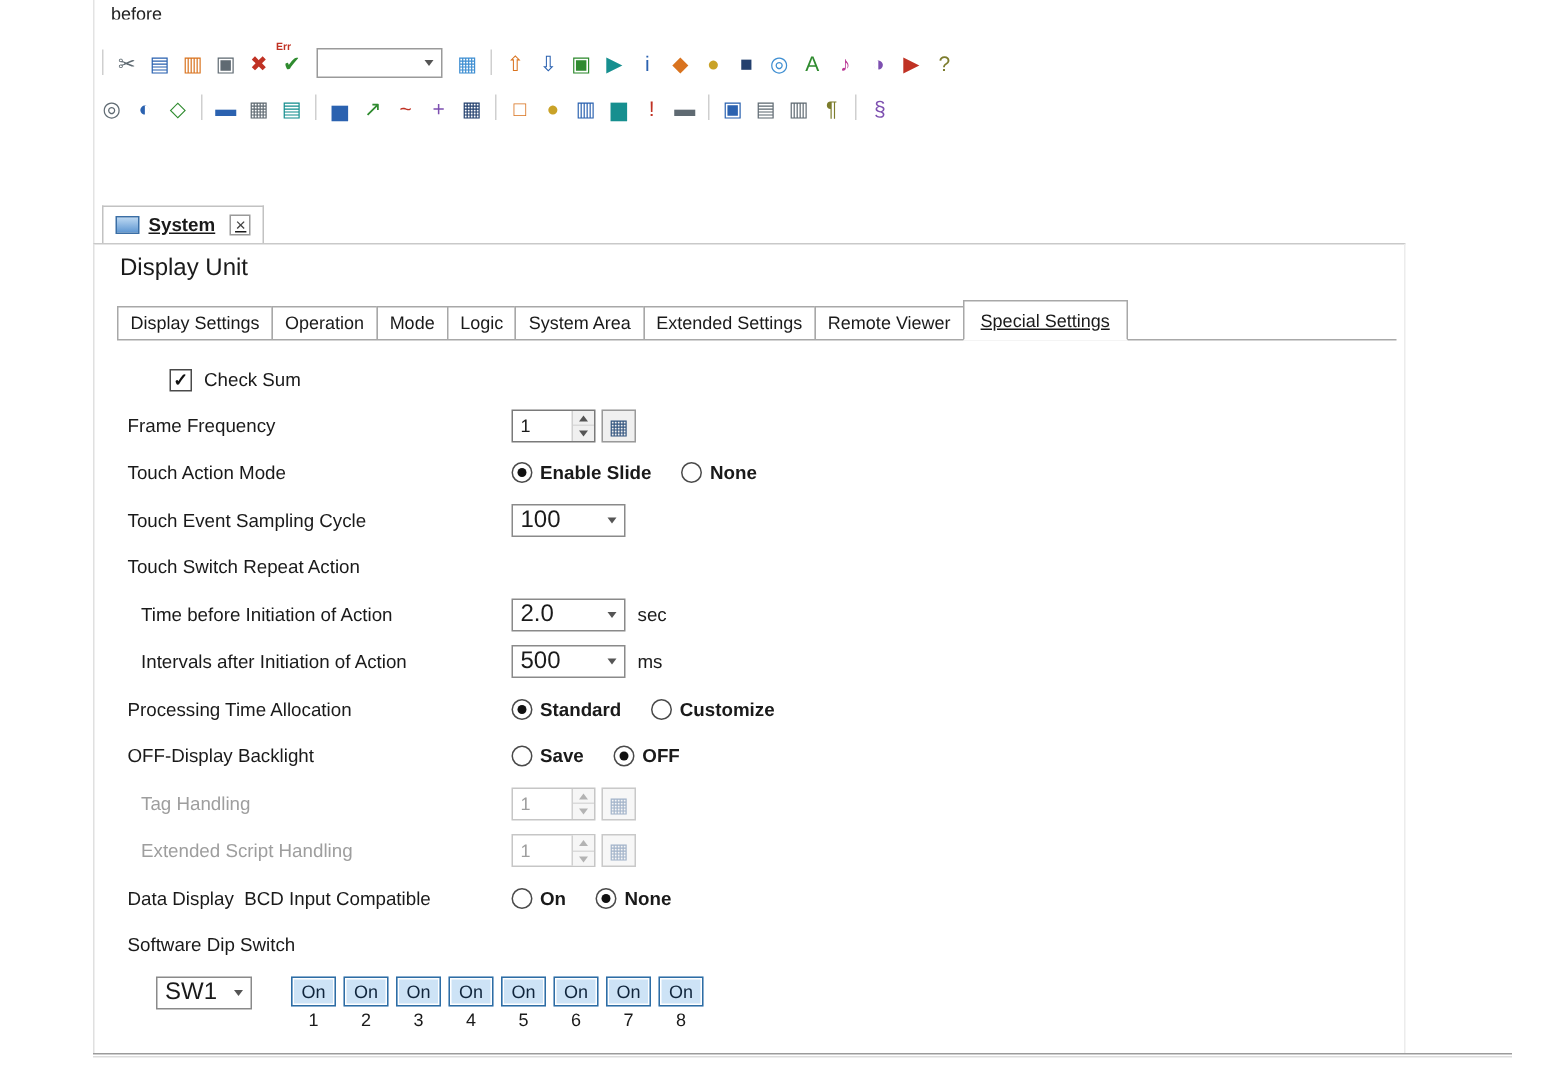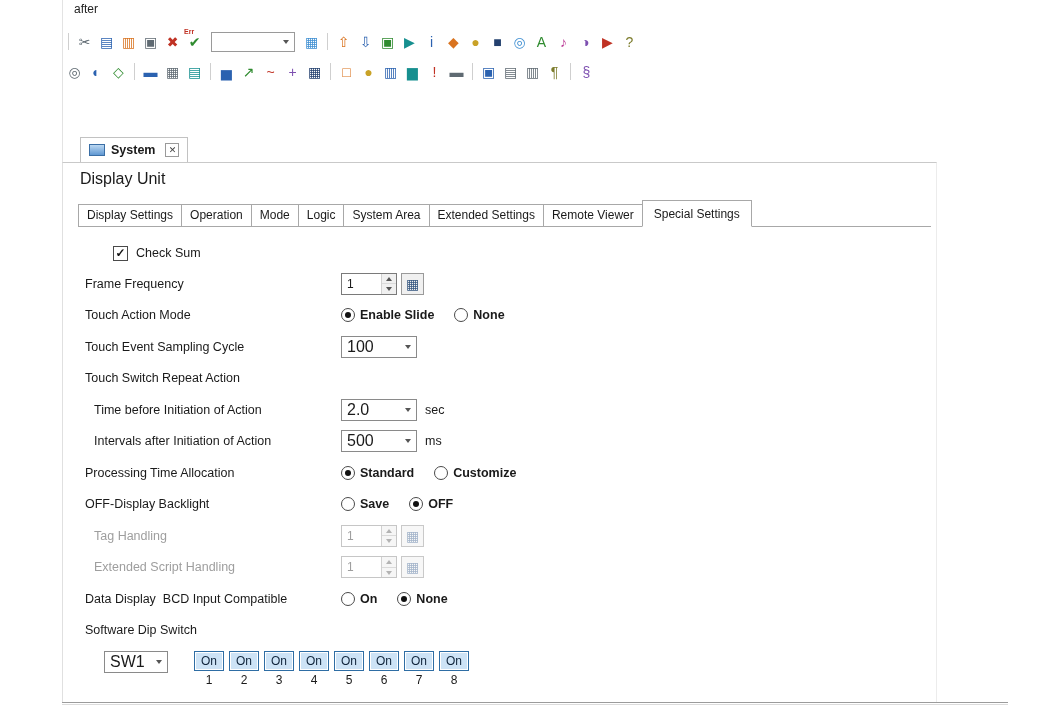--- a/index.html
+++ b/index.html
@@ -25,35 +25,35 @@
   .i-purple{color:#7d4fb0}.i-magenta{color:#bb3a96}.i-navy{color:#23406e}.i-olive{color:#7c7c2c}
   .erricon { position:relative; }
   .errtxt { position:absolute; top:-3px; left:0; font-size:7px; font-weight:bold; color:#c03224; }
   .tbcombo { width:84px; height:20px; border:1px solid #9a9a9a; background:#fff; display:inline-flex; align-items:center; margin:0 5px; }
   .tbcombo .cval { flex:1; font-size:11px; padding-left:4px; }
   .carrow { width:17px; height:100%; display:inline-flex; align-items:center; justify-content:center; }
   .tri-dn { width:0; height:0; border-left:3.5px solid transparent; border-right:3.5px solid transparent; border-top:4px solid #555; display:inline-block; }
   .tri-up { width:0; height:0; border-left:3.5px solid transparent; border-right:3.5px solid transparent; border-bottom:4px solid #555; display:inline-block; }
 
   
-  .doc-tab { position:absolute; left:80px; top:137px; height:25px; display:flex; align-items:center; gap:6px; padding:0 8px; border:1px solid #c2c2c2; border-bottom:none; background:#fff; }
+  .doc-tab { position:absolute; left:68px; top:137px; height:25px; display:flex; align-items:center; gap:6px; padding:0 8px; border:1px solid #c2c2c2; border-bottom:none; background:#fff;text-decoration:underline; }
   .systab-icon { width:16px; height:12px; border:1px solid #3a6ea5; background:linear-gradient(#bcd8f2,#5f97d2); }
   .doc-tab-label { font-size:12.5px; font-weight:bold; }
   .tabclose { width:14px; height:14px; border:1px solid #9a9a9a; font-size:9px; display:flex; align-items:center; justify-content:center; color:#444; margin-left:4px; }
 
   
   .panel { position:absolute; left:62px; top:162px; width:875px; height:540px; background:#fff;
            border-top:1px solid #c9c9c9; border-left:1px solid #e0e0e0; border-right:1px solid #ececec; }
   .hline1 { position:absolute; left:62px; top:702px; width:946px; height:1px; background:#9b9b9b; }
   .hline2 { position:absolute; left:62px; top:704px; width:946px; height:1px; background:#dcdcdc; }
   .panel-title { margin:7px 0 0 17px; font-size:16px; }
 
   .tabstrip { display:flex; align-items:flex-end; margin:12px 0 0 15px; width:853px; border-bottom:1px solid #a8a8a8; }
   .tab { height:22px; line-height:21px; padding:0 8px; font-size:12px; border:1px solid #a8a8a8; border-bottom:none; background:#fff; margin-right:-1px; white-space:nowrap; }
-  .tab.active { height:27px; line-height:26px; padding:0 11px; background:#fff; z-index:2; position:relative; margin-bottom:-1px; border-bottom:1px solid #fff; }
+  .tab.active { height:27px; line-height:26px; padding:0 11px; background:#fff; z-index:2; position:relative; margin-bottom:-1px; border-bottom:1px solid #fff;text-decoration:underline; }
 
   
   .content { margin:11px 0 0 22px; font-size:12.5px; }
   .row { display:flex; align-items:center; height:31.5px; }
   .row .lbl { width:256px; white-space:pre; }
   .row.indent .lbl { padding-left:9px; }
   .row.disabled .lbl { color:#9e9e9e; }
   .row.first { height:30px;padding-left:28px; }
 
   .cbx { width:15px; height:15px; border:1px solid #4a4a4a; background:#fff; display:inline-flex; align-items:center; justify-content:center; margin-right:8px; }
@@ -88,21 +88,21 @@
   .dip-btns { margin-left:26px; }
   .btnrow { display:flex; gap:5px; }
   .onbtn { width:30px; height:20px; border:1px solid #2e6da4; background:#cde3f6; box-shadow:inset 0 0 0 1px #fff; font-size:12px; font-family:"Liberation Sans",sans-serif; display:flex; align-items:center; justify-content:center; color:#10253c; cursor:default; }
   .numrow { display:flex; gap:5px; margin-top:2px; }
   .numrow span { width:30px; text-align:center; font-size:12px; }
 </style>
 </head>
 <body>
 
 <div class="win-left"></div>
-<div class="menu-partial">after</div>
+<div class="menu-partial">before</div>
 
 <div class="tbrow" id="tbrow1">
   <span class="tbsep"></span>
   <span class="tbi i-gray">✂</span>
   <span class="tbi i-blue">▤</span>
   <span class="tbi i-orange">▥</span>
   <span class="tbi i-gray">▣</span>
   <span class="tbi i-red">✖</span>
   <span class="tbi erricon">
     <span class="i-green">✔</span>

